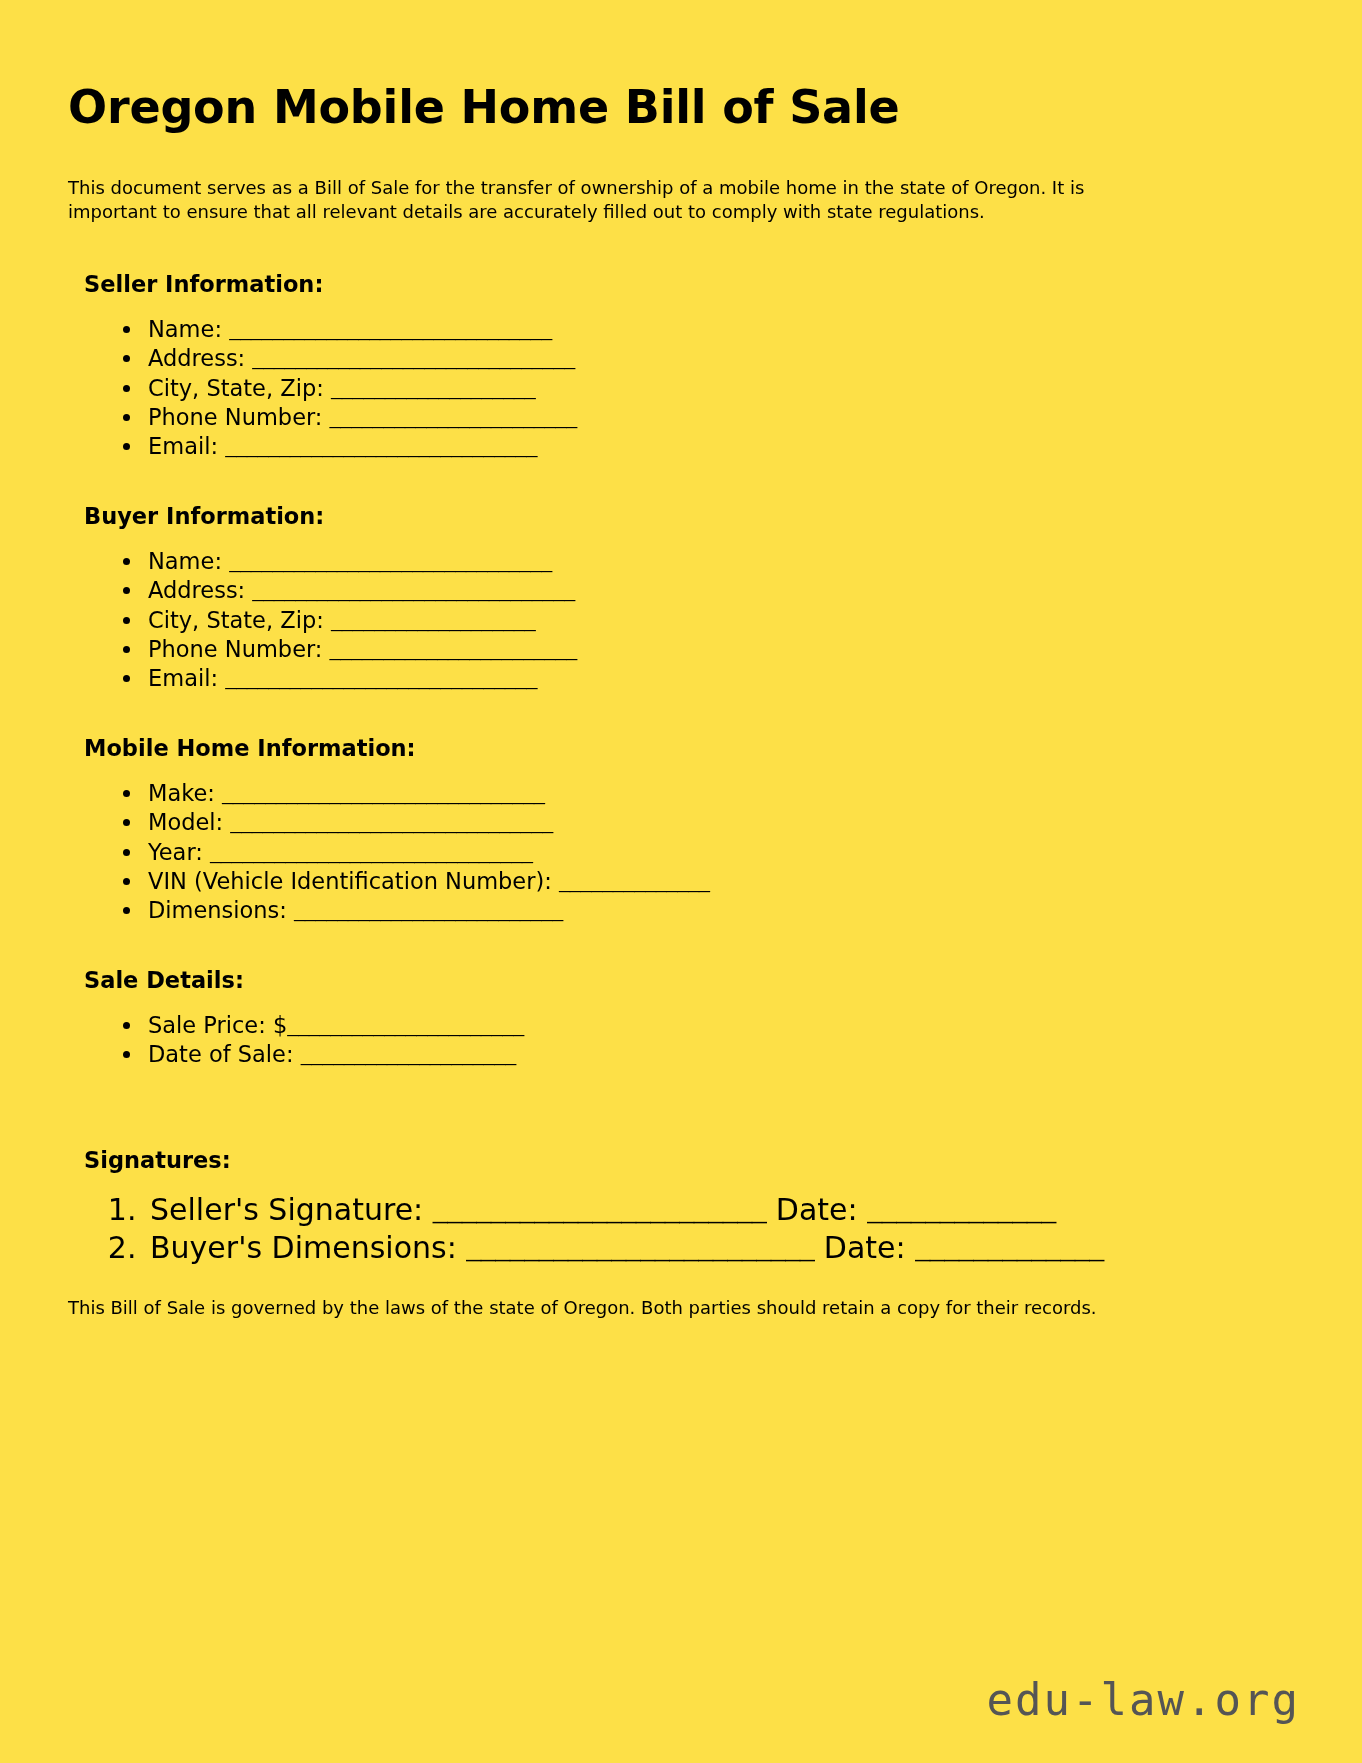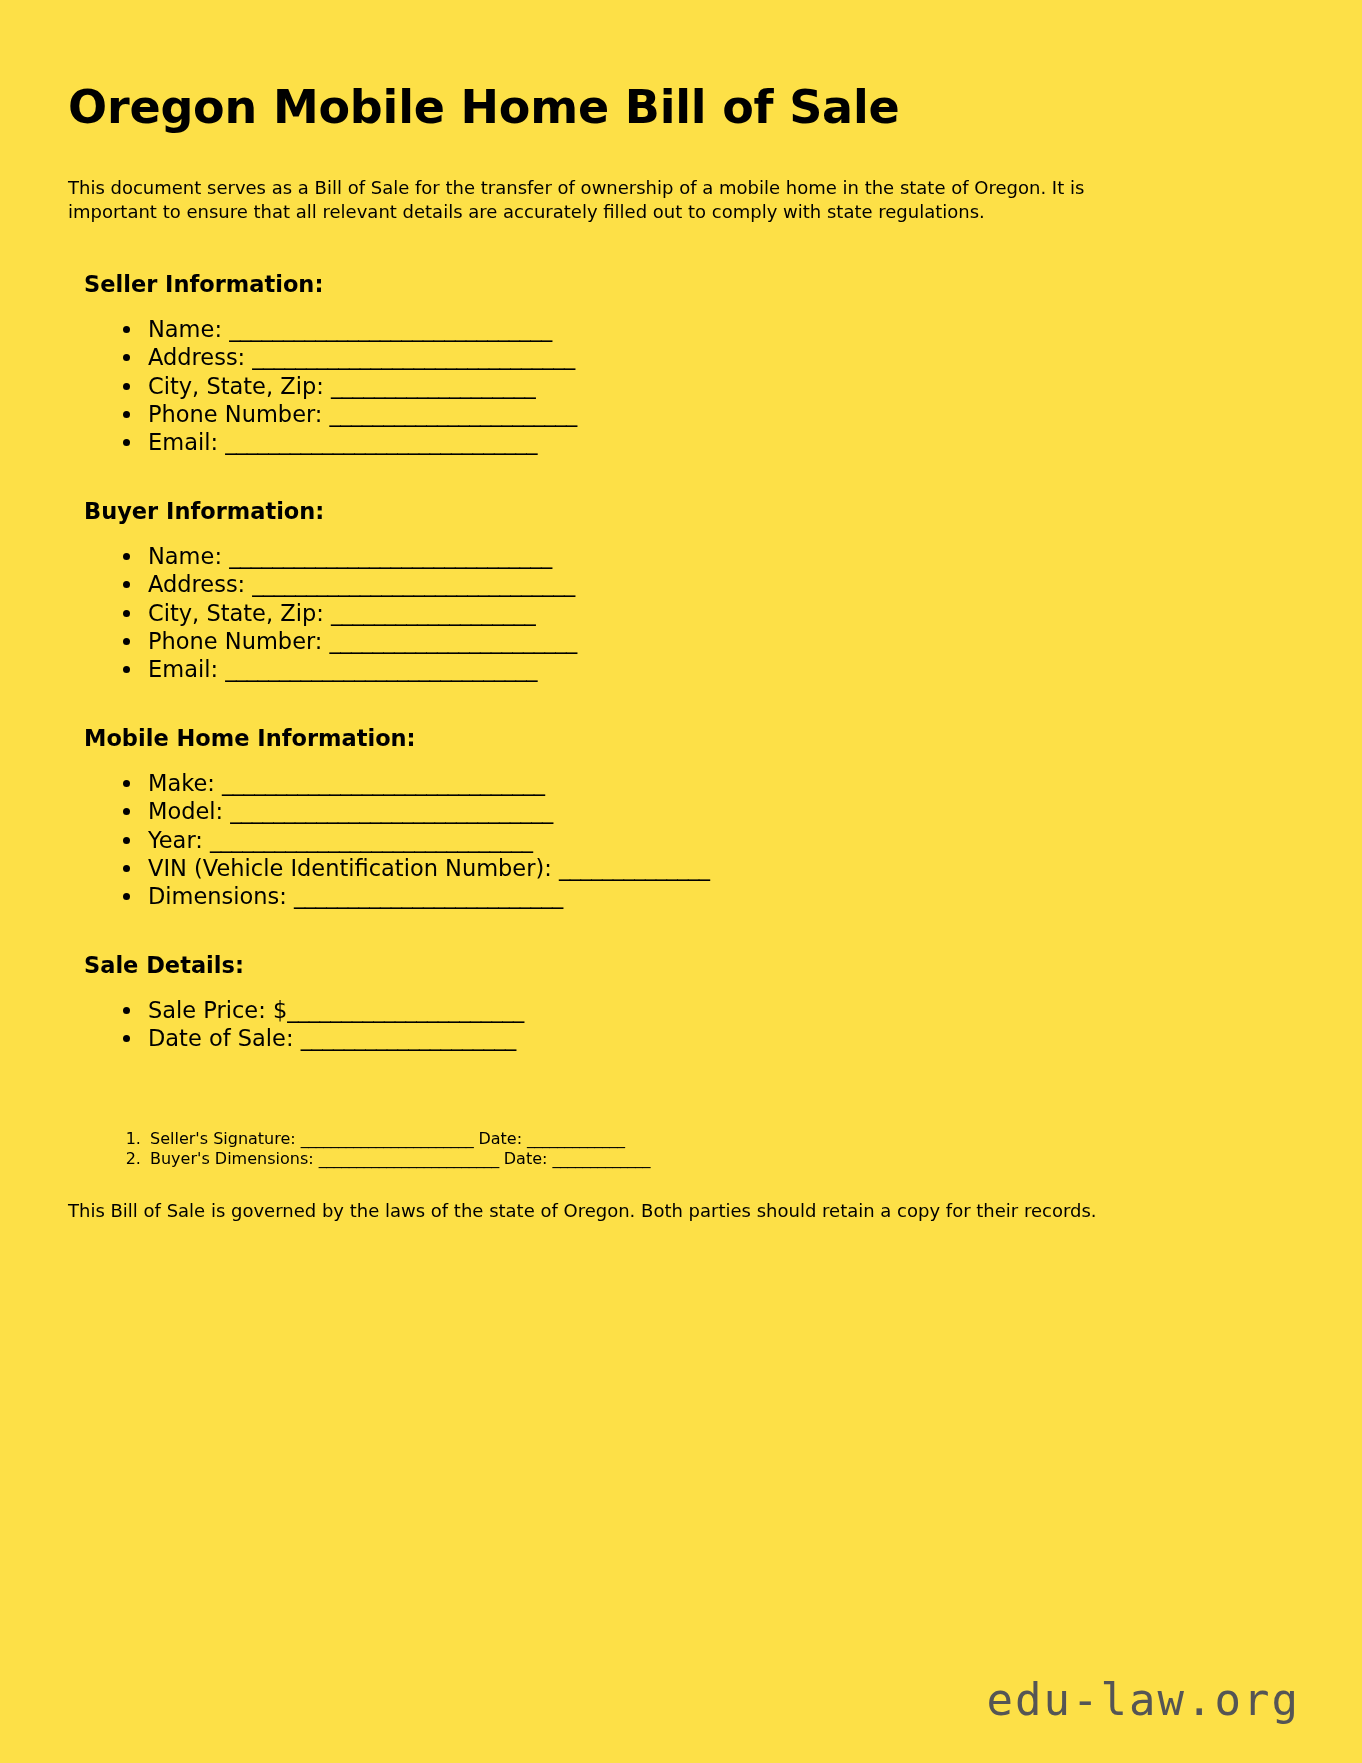--- a/index.html
+++ b/index.html
@@ -67,30 +67,31 @@
   ul.field-list > li::marker {
     font-size: 22.5px;
   }
 
   ol.sig-list {
     list-style: decimal;
     margin: 16px 0 0 0;
     padding-left: 78px;
   }
   ol.sig-list > li {
-    font-size: 16px;
+    font-size: 30px;
     line-height: 1.26;
     color: #000;
     padding-left: 4px;
     margin: 0;
     white-space: nowrap;
   }
 
   .blank {
     letter-spacing: -0.5px;
+    font-family: Liberation Serif, serif;
   }
 
   .watermark {
     position: absolute;
     right: 62px;
     bottom: 38px;
     font-family: "DejaVu Sans Mono", "Liberation Mono", monospace;
     font-size: 44px;
     letter-spacing: 2px;
     color: #555555;
@@ -145,20 +146,21 @@
   <ul class="field-list">
     <li><span>Sale Price: $</span><span class="blank">______________________</span></li>
     <li><span>Date of Sale: </span><span class="blank">____________________</span></li>
   </ul>
 
   <div class="spacer-lg"></div>
 
 
   <div class="spacer-lg"></div>
 
+  <h2 class="section-heading">Signatures:</h2>
   <ol class="sig-list">
     <li><span>Seller's Signature: </span><span class="blank">_______________________</span><span> Date: </span><span class="blank">_____________</span></li>
     <li><span>Buyer's Dimensions: </span><span class="blank">________________________</span><span> Date: </span><span class="blank">_____________</span></li>
   </ol>
 
   <div class="spacer-lg"></div>
 
   <p class="body-para">This Bill of Sale is governed by the laws of the state of Oregon. Both parties should retain a copy for their records.</p>
 
   <div class="watermark">edu-law.org</div>

